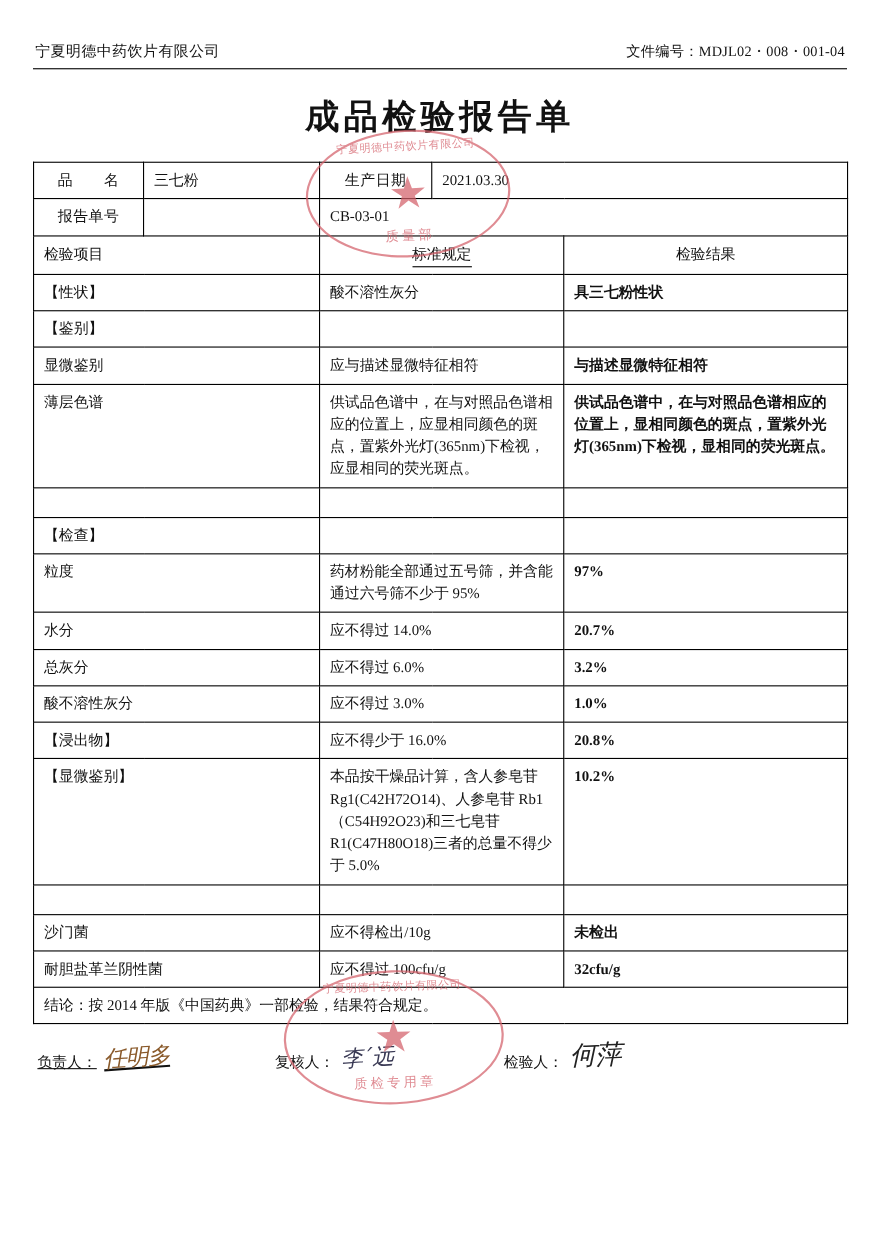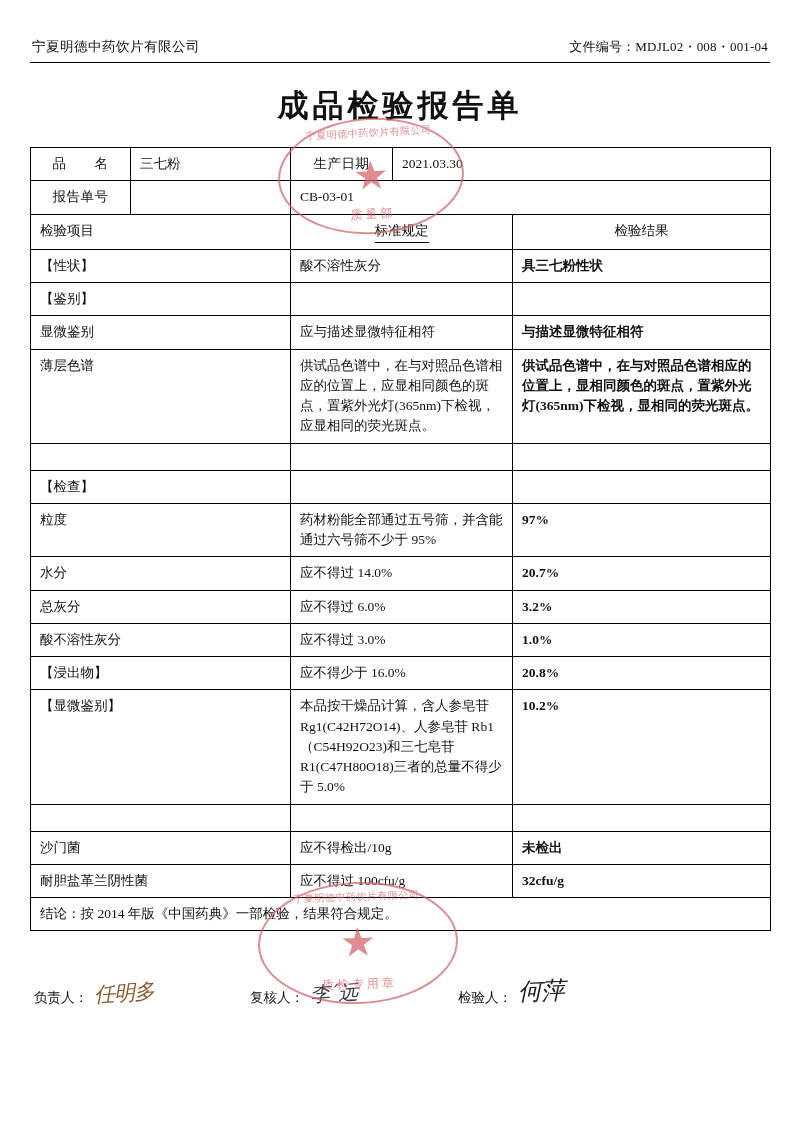--- a/index.html
+++ b/index.html
@@ -87,23 +87,23 @@
     display: flex;
     font-size: 13.5px;
     padding: 12px 4px 0 4px;
     position: relative;
   }
   .sign-cell {
     display: flex;
     align-items: flex-end;
     white-space: nowrap;
   }
-  .sign-cell.a { width: 216px; }
+  .sign-cell.a { width: 216px; text-decoration: underline; }
   .sign-cell.b { width: 208px; }
-  .sign-cell.c { width: auto; margin-top: 32px; }
+  .sign-cell.c { width: auto; }
   .sig-script {
     font-family: "DejaVu Serif", serif;
     font-style: italic;
     font-size: 21px;
     color: #8a5a2b;
     margin-left: 6px;
     letter-spacing: -1px;
     transform: rotate(-4deg);
     display: inline-block;
   }

